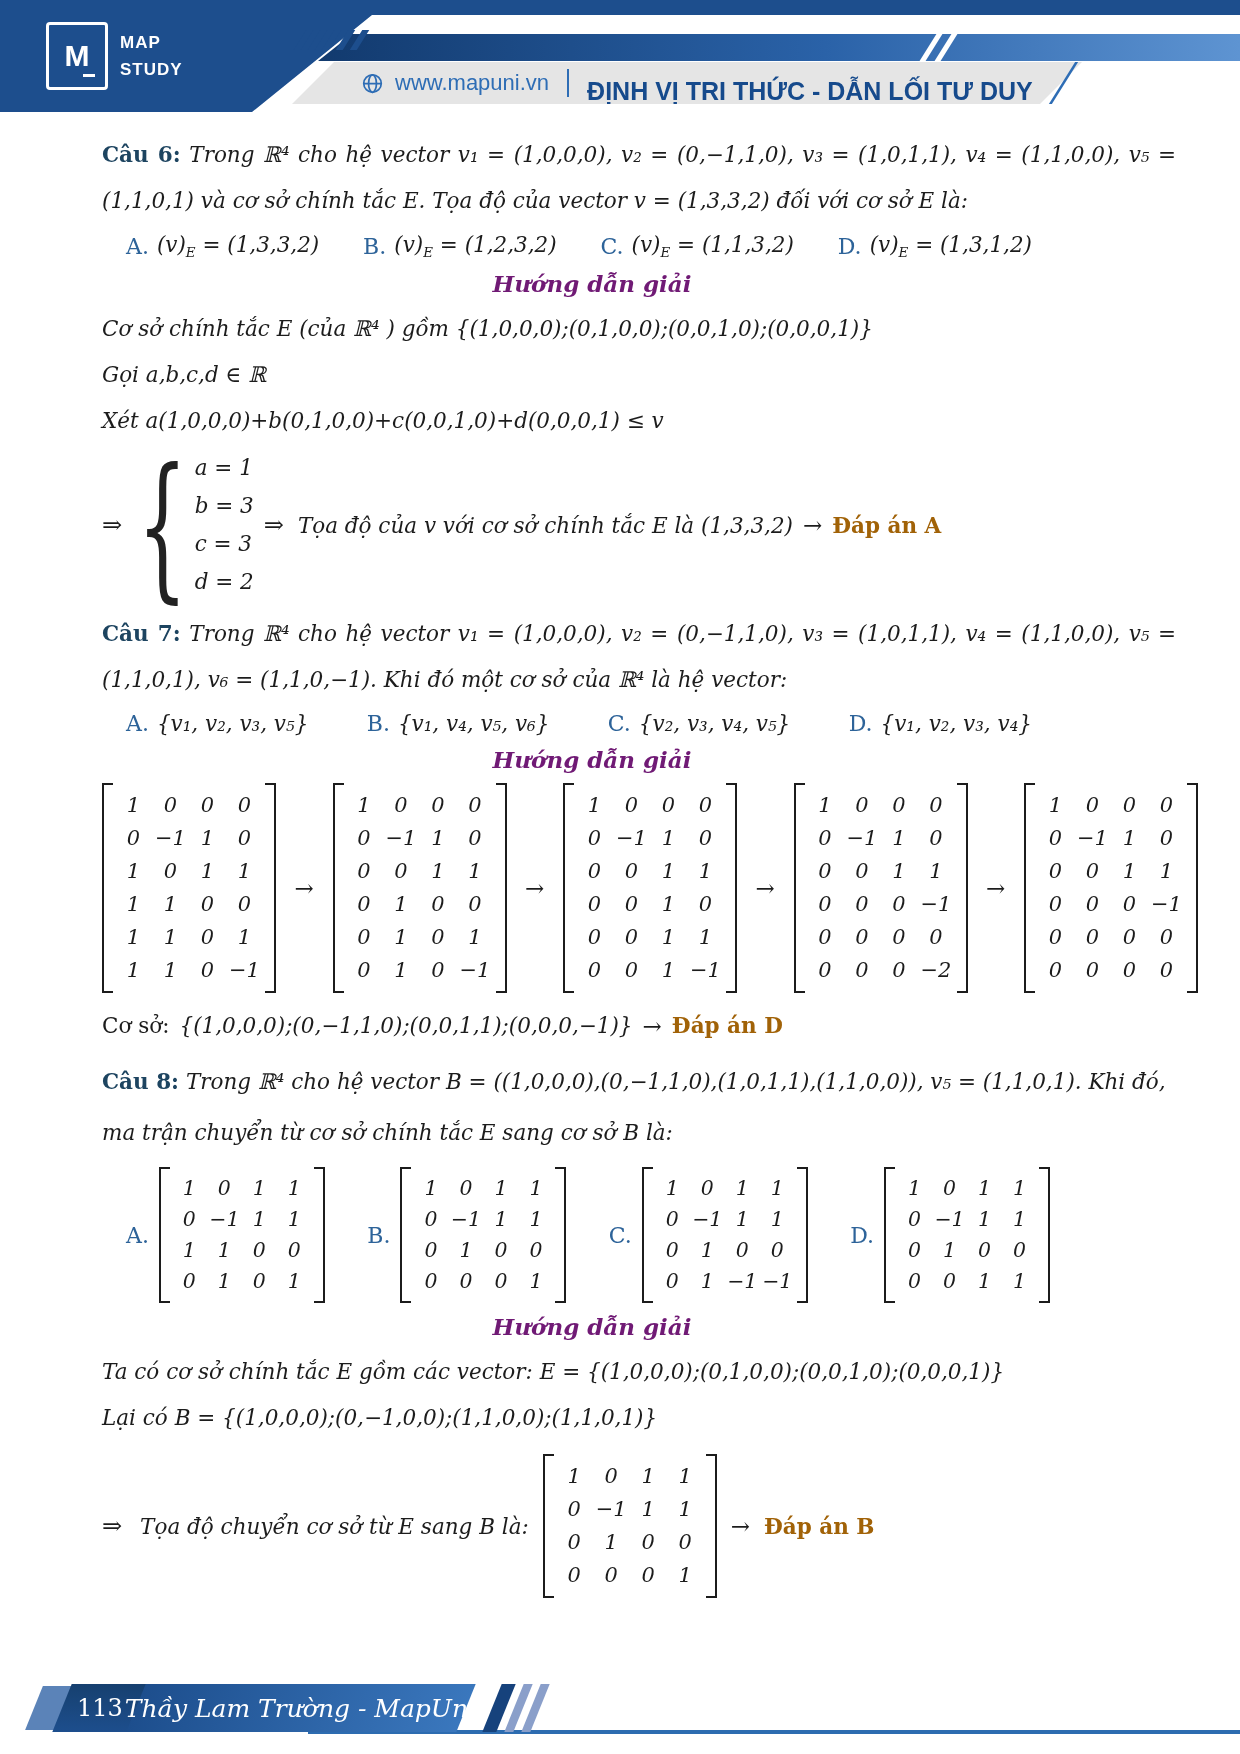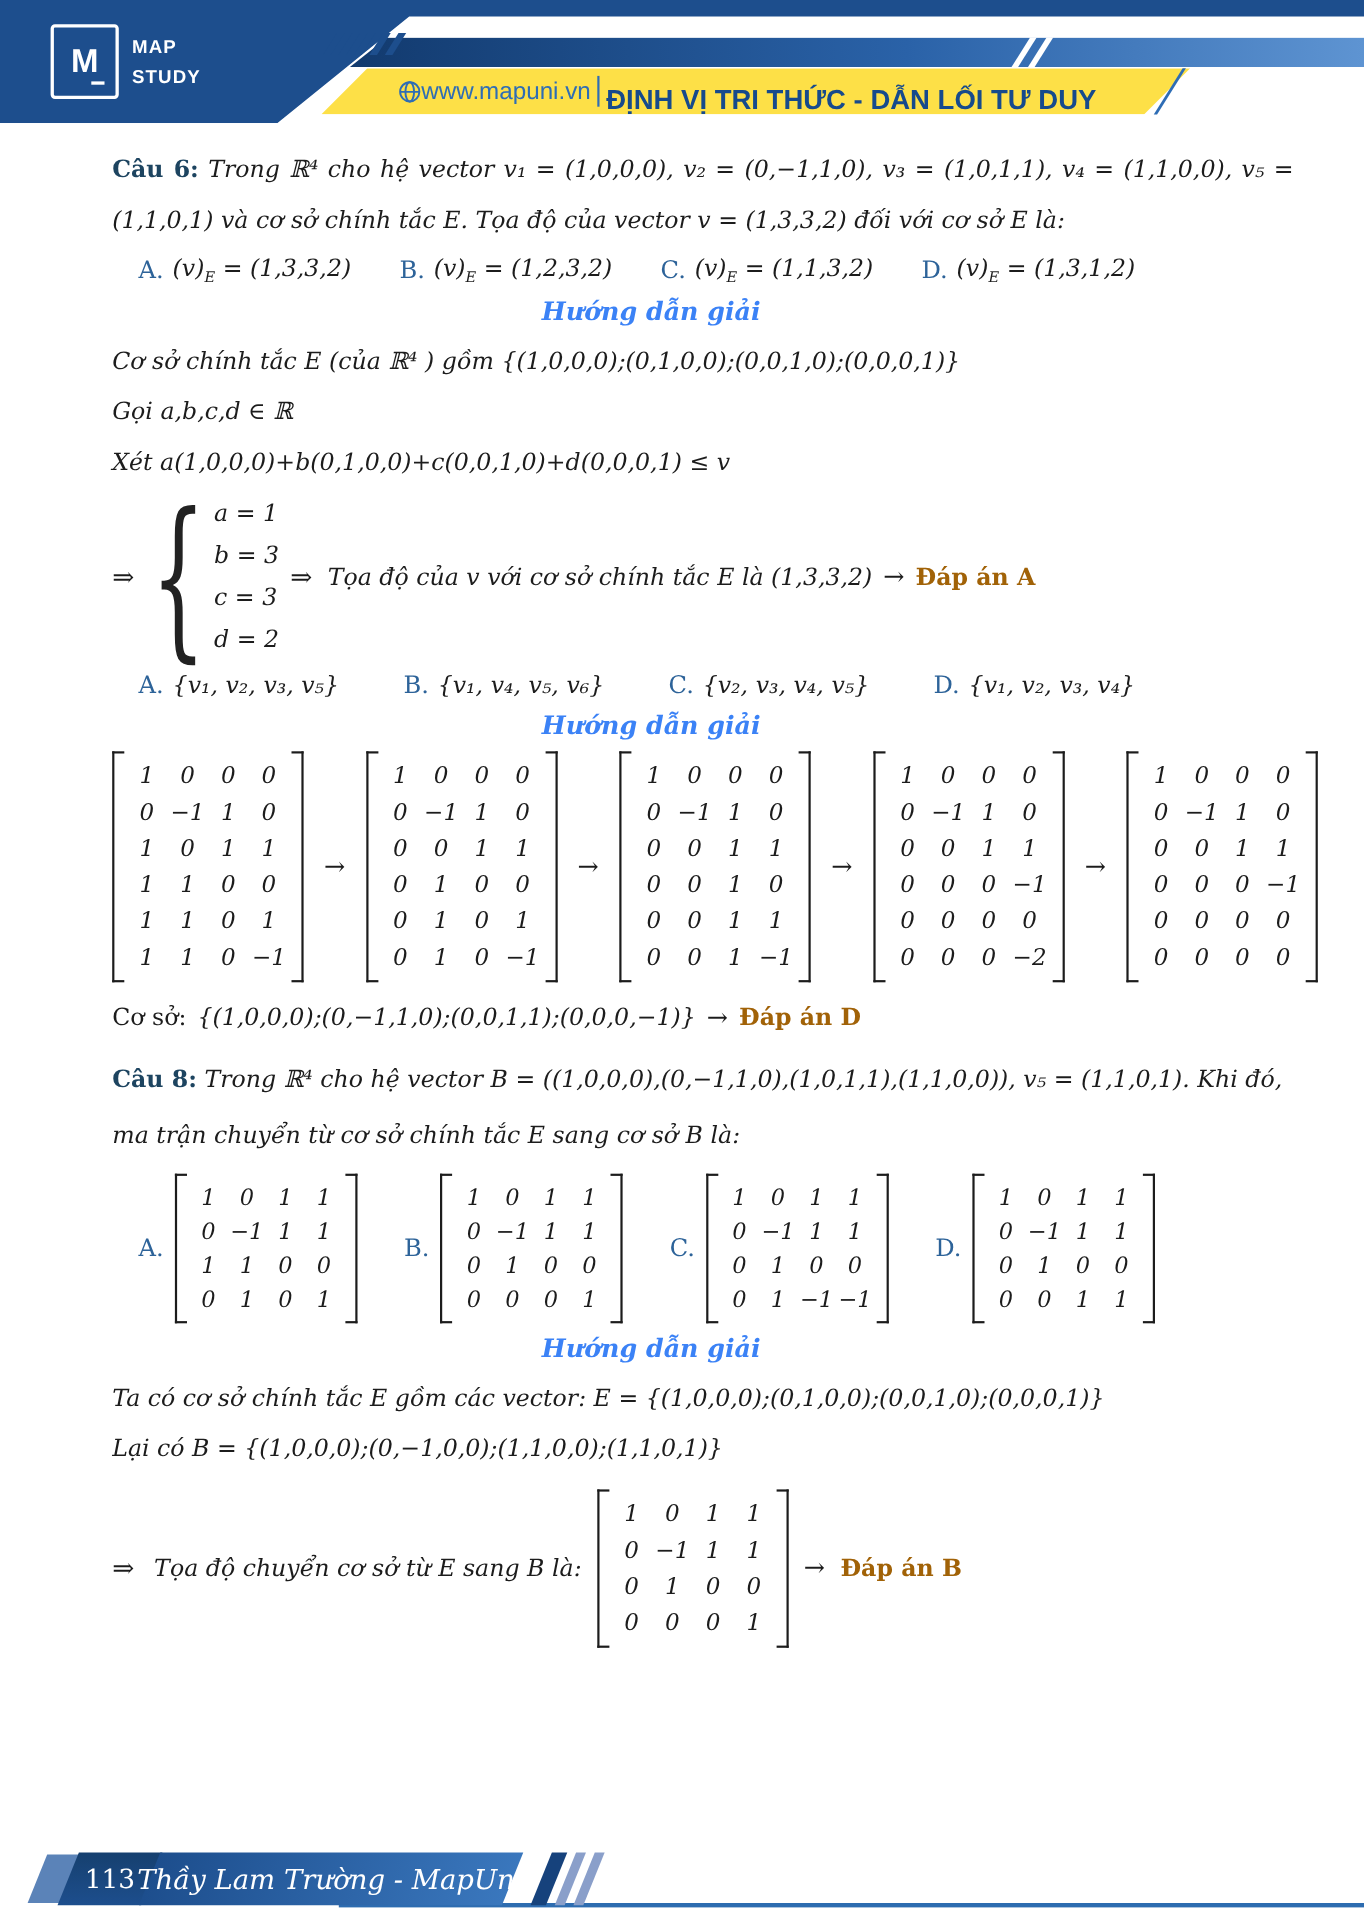--- a/index.html
+++ b/index.html
@@ -26,39 +26,39 @@
   .logo { position:absolute; left:46px; top:22px; display:flex; align-items:center; gap:12px; }
   .logo-box {
     width:56px; height:62px; border:3px solid #ffffff; border-radius:4px;
     display:flex; align-items:center; justify-content:center; position:relative;
   }
   .logo-m { color:#fff; font-family:"Liberation Sans","DejaVu Sans",sans-serif; font-weight:bold; font-size:30px; line-height:30px; }
   .logo-dash { position:absolute; right:10px; bottom:10px; width:12px; height:3px; background:#fff; }
   .logo-text { display:flex; flex-direction:column; color:#fff;
     font-family:"Liberation Sans","DejaVu Sans",sans-serif; font-size:17px; font-weight:bold; line-height:27px; letter-spacing:1px; }
   .banner {
-    position:absolute; left:292px; top:62px; width:790px; height:42px; background:#fde047;
+    position:absolute; left:292px; top:62px; width:790px; height:42px; background:#e5e5e5;
     clip-path:polygon(42px 0, 100% 0, calc(100% - 42px) 100%, 0 100%);
-    display:flex; align-items:center; padding-left:70px; box-sizing:border-box;
+    display:flex; align-items:center; gap:12px; padding-left:70px; box-sizing:border-box;
   }
   .banner-edge { position:absolute; left:1062px; top:62px; width:3px; height:42px; background:#2e6db5; transform:skewX(-32deg); }
   .site { font-family:"Liberation Sans","DejaVu Sans",sans-serif; font-size:22px; color:#2e6db5; }
   .sep { width:2px; height:28px; background:#2e6db5; margin:0 6px; }
   .tagline { font-family:"Liberation Sans","DejaVu Sans",sans-serif; font-size:25px; font-weight:bold; color:#164a8c;margin-top:16px; }
   
   .content { padding:20px 64px 0 72px; font-size:21.5px;margin-left:30px; }
   .math { font-style:italic; }
   .qlabel { font-weight:bold; color:#1d4460; font-style:normal; }
   .qpara { line-height:46px; text-align:justify; margin:0 0 6px 0; }
   .options-row { margin:8px 0 10px 24px; width:906px; display:flex; justify-content:space-between; align-items:center; }
   .opt { display:flex; align-items:center; gap:8px; }
   .opt-letter { color:#2d6399; font-size:22px; }
   .opt-body { font-style:italic; }
   .opt-body sub { font-size:0.62em; font-style:italic; }
-  .red-heading { width:980px; text-align:center; color:#3b82f6; font-weight:bold; font-style:italic; font-size:23px; margin:10px 0; }
+  .red-heading { width:980px; text-align:center; color:#701a75; font-weight:bold; font-style:italic; font-size:23px; margin:10px 0; }
   .sol-line { line-height:44px; margin:2px 0; }
   
   .sys { display:flex; align-items:center; margin:6px 0 10px 0; }
   .implies { font-style:normal; font-size:24px; margin-right:4px; }
   .brace { font-size:158px; line-height:152px; transform:scaleX(0.5); transform-origin:center; display:inline-block; font-weight:400; color:#222; margin:0 -18px 0 -14px; }
   .sys-rows { display:flex; flex-direction:column; margin-right:10px; }
   .sys-rows div { line-height:38px; font-style:italic; }
   .sys-tail { display:flex; align-items:center; gap:10px; }
   .answer { font-weight:bold; color:#a16207; font-style:normal; }
   .arrow { font-style:normal; font-size:23px; }
@@ -178,20 +178,21 @@
         <div>d = 2</div>
       </span>
       <span class="sys-tail">
         <span class="implies">⇒</span>
         <span class="math">Tọa độ của v với cơ sở chính tắc E là (1,3,3,2)</span>
         <span class="arrow">→</span>
         <span class="answer">Đáp án A</span>
       </span>
     </div>
 
+    <p class="qpara math" style="margin-top:10px;"><span class="qlabel">Câu 7:</span> <span>Trong ℝ⁴ cho hệ vector v₁ = (1,0,0,0), v₂ = (0,−1,1,0), v₃ = (1,0,1,1), v₄ = (1,1,0,0), v₅ = (1,1,0,1), v₆ = (1,1,0,−1). Khi đó một cơ sở của ℝ⁴ là hệ vector:</span></p>
 
     <div class="options-row">
       <span class="opt">
         <span class="opt-letter">A.</span>
         <span class="opt-body">{v₁, v₂, v₃, v₅}</span>
       </span>
       <span class="opt">
         <span class="opt-letter">B.</span>
         <span class="opt-body">{v₁, v₄, v₅, v₆}</span>
       </span>

